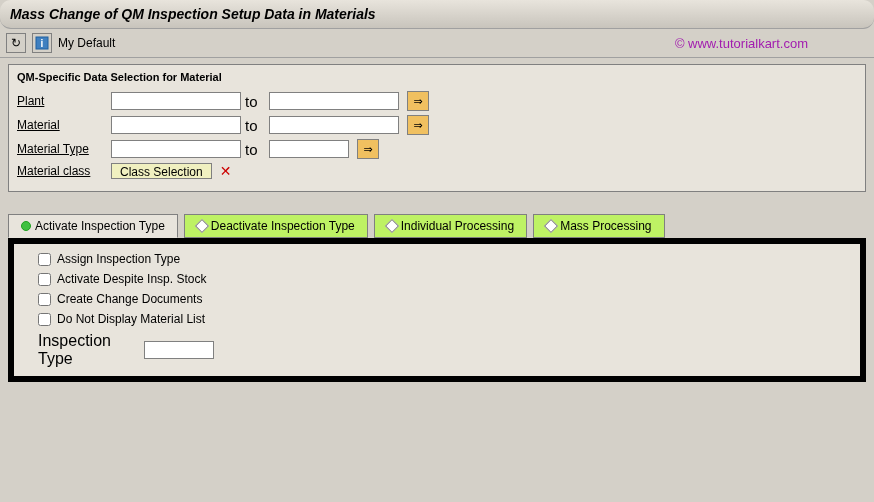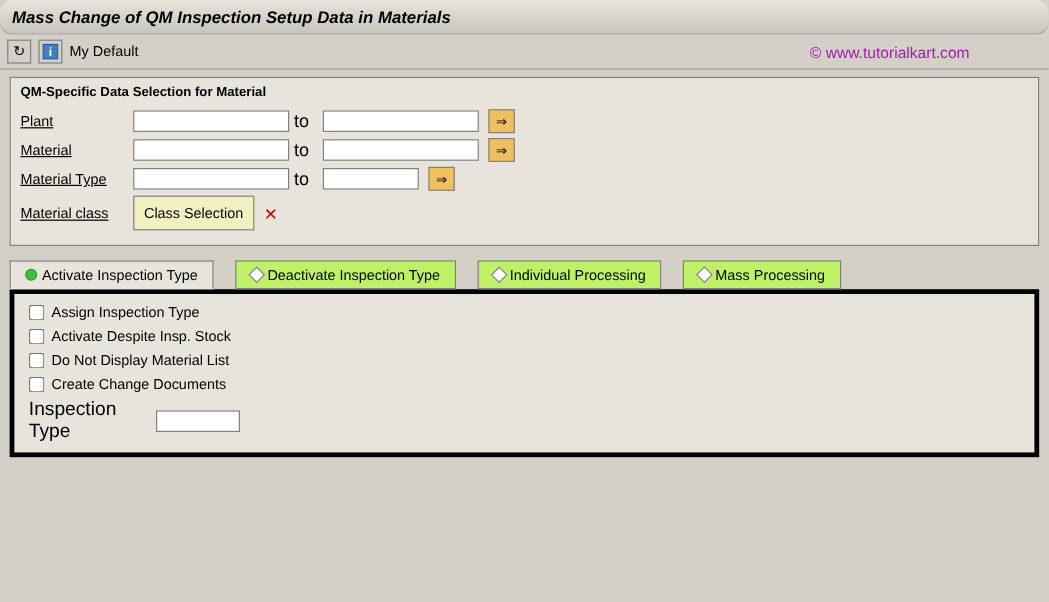--- a/index.html
+++ b/index.html
@@ -49,21 +49,21 @@
       font-size: 13px;
       margin-left: auto;
       margin-right: 60px;
     }
     .main-content {
       padding: 6px 8px;
     }
     .group-box {
       border: 1px solid #808080;
       background: #e8e4dc;
-      margin-bottom: 12px;
+      margin-bottom: 22px;
       padding: 4px 8px 8px 8px;
     }
     .group-box-title {
       font-size: 11px;
       font-weight: bold;
       color: #000;
       margin-bottom: 6px;
       padding: 2px 0;
     }
     .form-row {
@@ -102,36 +102,36 @@
       justify-content: center;
       cursor: pointer;
       font-size: 11px;
       color: #000;
       margin-left: 4px;
     }
     .class-selection-btn {
       background: #f0f0c0;
       border: 1px solid #808080;
       padding: 1px 8px;
-      height: 29px;
+      height: 16px;
       cursor: pointer;
       font-size: 12px;
       color: #000;
     }
     .delete-icon {
       color: #cc0000;
       font-size: 14px;
       cursor: pointer;
       margin-left: 4px;
     }
     .tabs-container {
       display: flex;
       align-items: flex-end;
       margin-bottom: 0;
-      gap: 18px;
+      gap: 6px;
     }
     .tab {
       padding: 3px 12px;
       border: 1px solid #808080;
       background: #bef264;
       cursor: pointer;
       font-size: 12px;
       color: #000;
       display: flex;
       align-items: center;
@@ -155,23 +155,23 @@
     .tab-icon-green {
       width: 10px;
       height: 10px;
       background: #40c040;
       border: 1px solid #20a020;
       border-radius: 50%;
       display: inline-block;
       flex-shrink: 0;
     }
     .tab-content {
-      border: 4px solid #000000;
+      border: 6px solid #000000;
       background: #e8e4dc;
-      padding: 8px 12px;
+      padding: 8px 24px;
       min-height: 140px;
     }
     .checkbox-row {
       display: flex;
       align-items: center;
       gap: 6px;
       margin-bottom: 6px;
     }
     .checkbox-row input[type="checkbox"] {
       width: 13px;
@@ -283,26 +283,26 @@
 
     <div class="checkbox-row">
       <input type="checkbox" id="cb-assign" style="">
       <label class="checkbox-label" for="cb-assign">Assign Inspection Type</label>
     </div>
     <div class="checkbox-row">
       <input type="checkbox" id="cb-activate-despite" style="">
       <label class="checkbox-label" for="cb-activate-despite">Activate Despite Insp. Stock</label>
     </div>
     <div class="checkbox-row">
+      <input type="checkbox" id="cb-create-change" style="">
+      <label class="checkbox-label" for="cb-create-change">Create Change Documents</label>
+    </div>
+    <div class="checkbox-row">
       <input type="checkbox" id="cb-do-not-display" style="">
       <label class="checkbox-label" for="cb-do-not-display">Do Not Display Material List</label>
-    </div>
-    <div class="checkbox-row">
-      <input type="checkbox" id="cb-create-change" style="">
-      <label class="checkbox-label" for="cb-create-change">Create Change Documents</label>
     </div>
 
     <div class="inspection-type-row">
       <span class="inspection-type-label">Inspection Type</span>
       <input class="inspection-type-input" type="text" value="" style="">
     </div>
   </div>
 
 </div>
 

